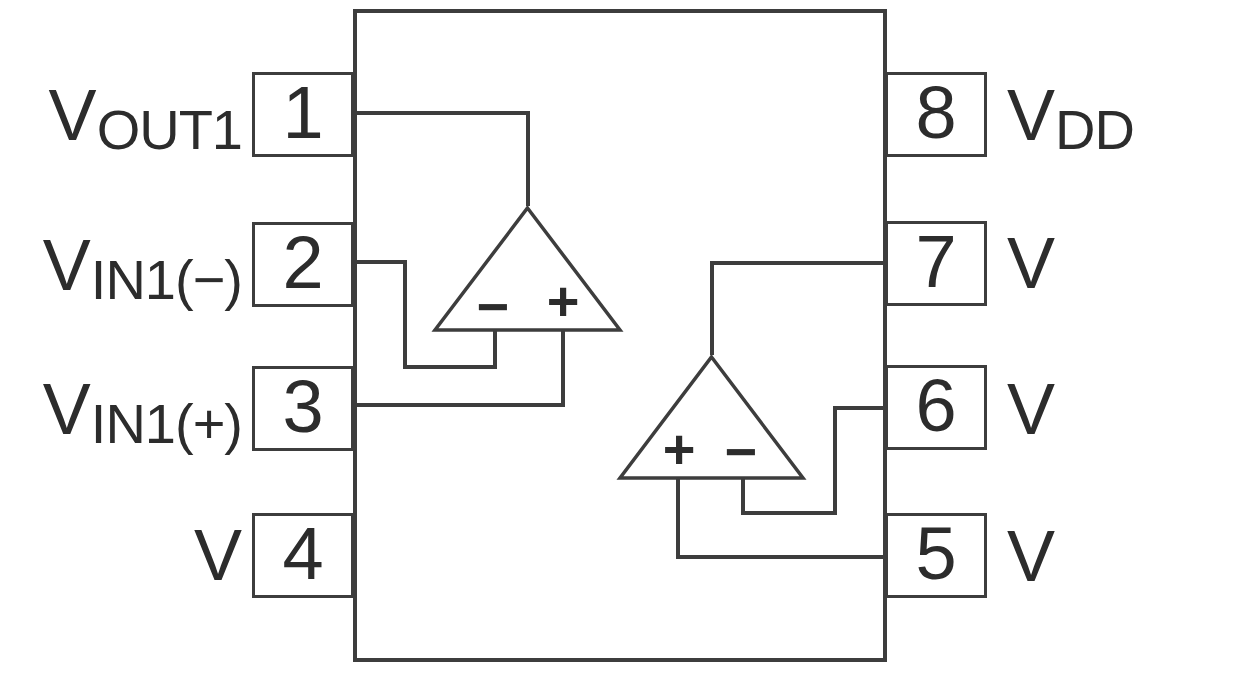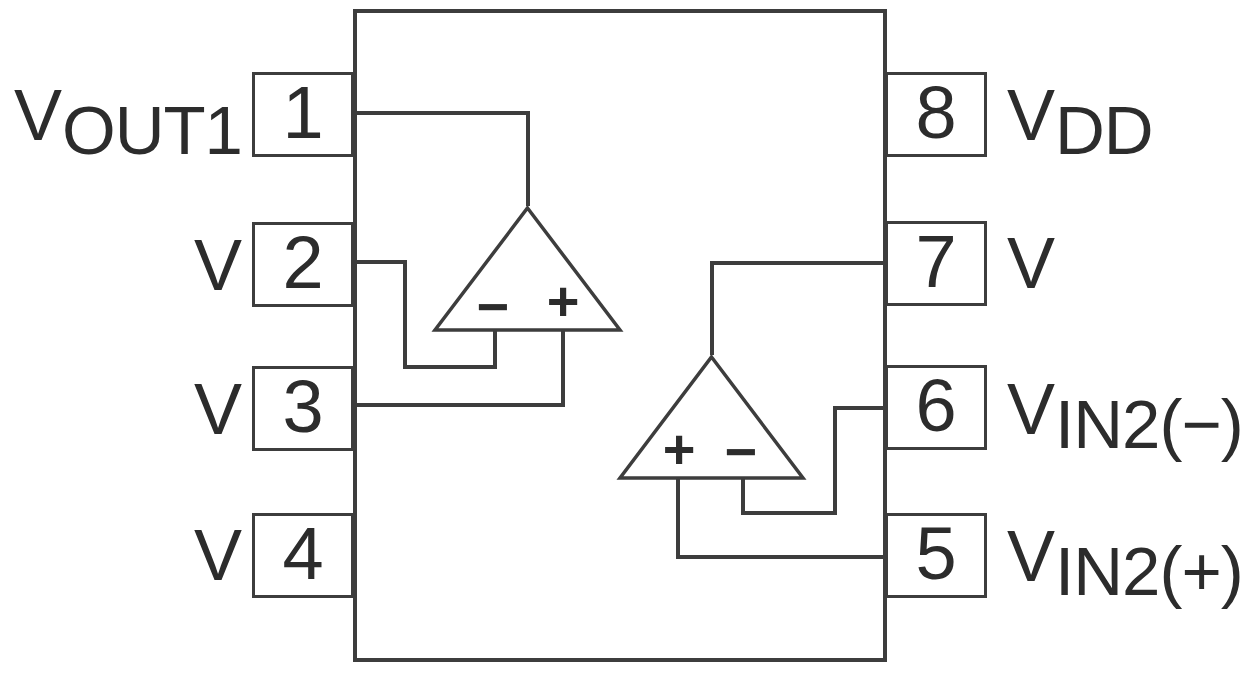--- a/index.html
+++ b/index.html
@@ -69,21 +69,21 @@
     position: absolute;
     height: 90px;
     display: flex;
     align-items: center;
     white-space: nowrap;
     color: var(--text);
   }
   .pin-label.left  { left: 0; width: 242px; justify-content: flex-end; }
   .pin-label.right { left: 1007px; width: 249px; justify-content: flex-start; }
   .pin-label .v   { font-size: 72px; line-height: 1; }
-  .pin-label .sub { font-size: 69px; line-height: 1; position: relative; top: 15px; letter-spacing: -1px; }
+  .pin-label .sub { font-size: 56px; line-height: 1; position: relative; top: 15px; letter-spacing: -1px; }
 </style>
 </head>
 <body>
 
 <div class="stage">
 
   <svg class="schematic" viewBox="0 0 1256 679">
 
     <rect class="body-rect" x="355" y="11" width="530" height="649"></rect>
 
@@ -129,37 +129,37 @@
   <div class="pin-box right" style="top:513px">
     <span class="pin-num">5</span>
   </div>
 
   <div class="pin-label left" style="top:70px">
     <span class="v">V</span>
       <span class="sub">OUT1</span>
   </div>
   <div class="pin-label left" style="top:220px">
     <span class="v">V</span>
+      <span class="sub">IN1(−)</span>
   </div>
   <div class="pin-label left" style="top:364px">
     <span class="v">V</span>
+      <span class="sub">IN1(+)</span>
   </div>
   <div class="pin-label left" style="top:510px">
     <span class="v">V</span>
   </div>
 
   <div class="pin-label right" style="top:70px">
     <span class="v">V</span>
       <span class="sub">DD</span>
   </div>
   <div class="pin-label right" style="top:218px">
     <span class="v">V</span>
   </div>
   <div class="pin-label right" style="top:364px">
     <span class="v">V</span>
-      <span class="sub">IN2(−)</span>
   </div>
   <div class="pin-label right" style="top:511px">
     <span class="v">V</span>
-      <span class="sub">IN2(+)</span>
   </div>
 
 </div>
 
 </body></html>

